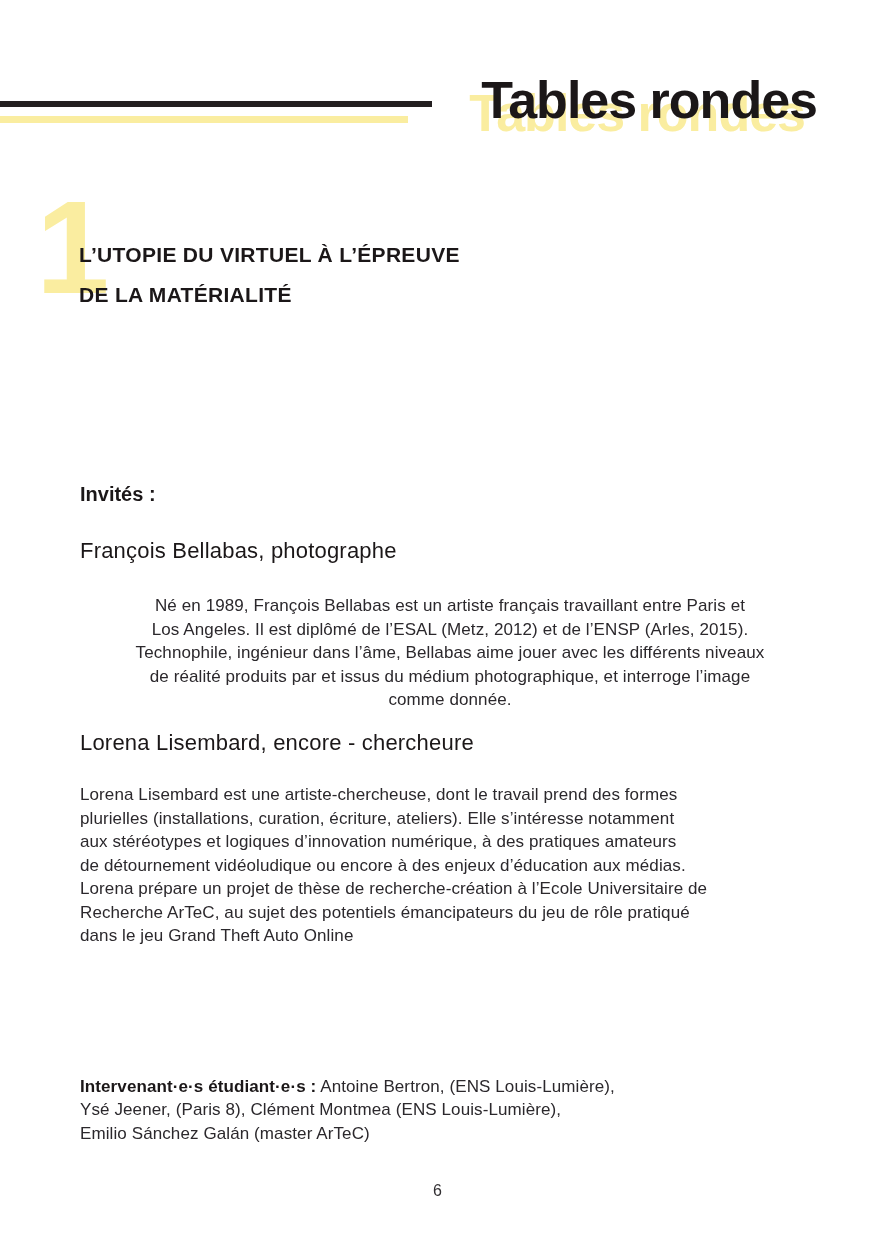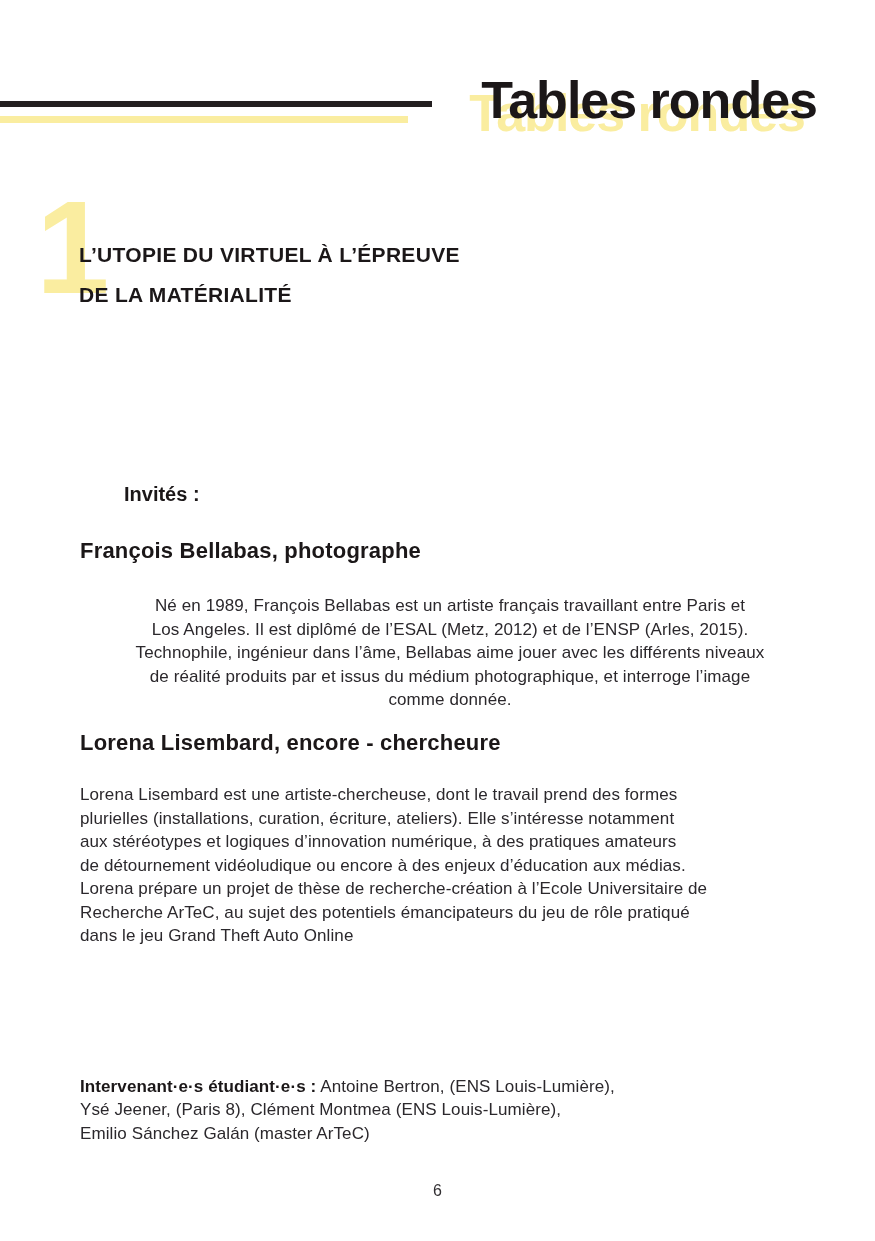--- a/index.html
+++ b/index.html
@@ -76,27 +76,26 @@
     line-height:23.5px;
     letter-spacing:0.1px;
   }
   .intro{left:80px; top:365px; width:740px;}
 
   .guests-label{
     left:80px; top:483px;
     font-size:20px;
     font-weight:bold;
     color:#1B1718;
-    margin-left:44px;
   }
   .guest1-name{left:80px; top:538px;}
   .guest2-name{left:80px; top:730px;}
   .guest-name{
     font-size:22px;
-    font-weight:bold;
+    font-weight:normal;
     letter-spacing:0.2px;
     color:#1B1718;
   }
   .guest1-bio{left:80px; top:594px; width:740px;text-align:center;}
   .guest2-bio{left:80px; top:783px; width:740px;}
 
   .moderators{left:80px; top:983px; width:740px;}
   .speakers{left:80px; top:1051px; width:740px;}
   .inline-label{
     font-weight:bold;

